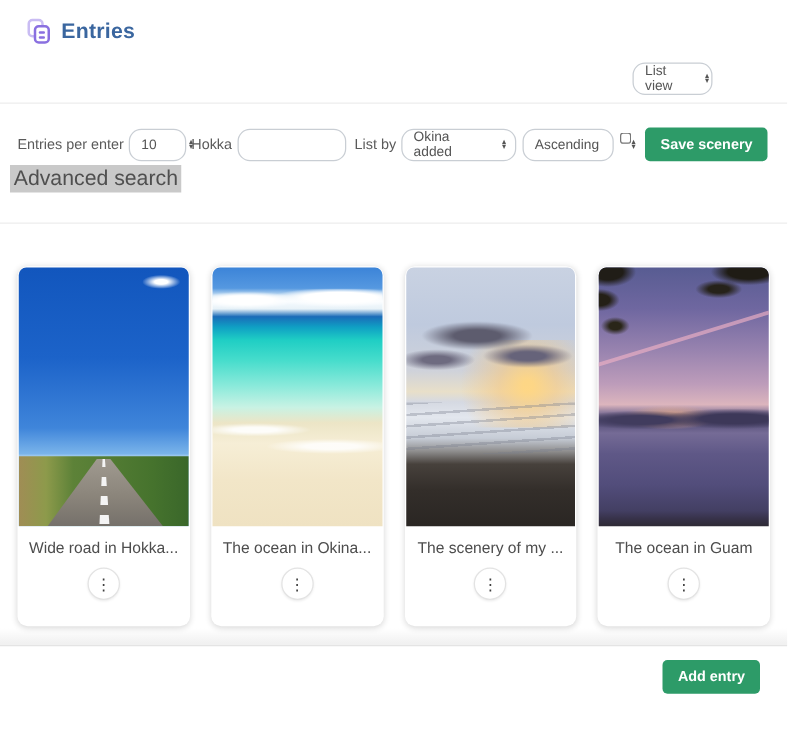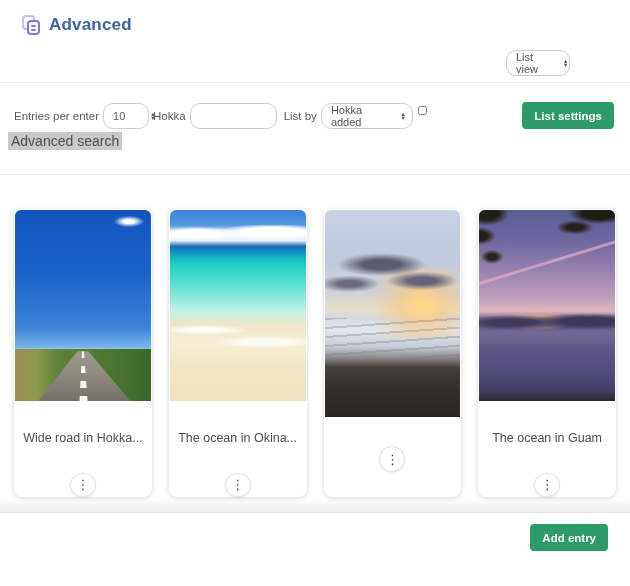--- a/index.html
+++ b/index.html
@@ -55,28 +55,28 @@
   .sel-dir { width:73px; margin-left:5px; }
   .sort-check { width:9px; height:9px; margin:0 0 10px 5px; accent-color:#888; }
   .btn-green {
     background:#2d9b68; color:#fff; border:none; border-radius:4px;
     font-size:11.5px; font-weight:bold; padding:0 12px; height:27px;
     font-family:"Liberation Sans", sans-serif; cursor:pointer;
   }
   .btn-save { margin-left:auto; }
   .advanced {
     display:inline-block; margin:3px 0 0 8px; background:#c9c9c9;
-    font-size:14px; color:#4f4f4f; padding:1px 3px; cursor:pointer;
+    font-size:17px; color:#4f4f4f; padding:1px 3px; cursor:pointer;
   }
   
   .cards { display:flex; gap:17px; padding:0 14px; margin-top:34px; }
   .card {
     width:138px; height:288px; background:#fff; border-radius:8px;
     box-shadow:0 1px 5px rgba(0,0,0,.16); display:flex; flex-direction:column;
-    position:relative; z-index:2;gap:20px;
+    position:relative; z-index:2;
   }
   .thumb {
     height:207px; margin:1px 1px 0 1px; border-radius:6px 6px 0 0;
     overflow:hidden; position:relative;
   }
   .thumb > div { position:absolute; }
   .caption {
     margin-top:10px; text-align:center; font-size:12.5px; color:#4d4d4d;
     padding:0 5px; white-space:nowrap; overflow:hidden;
   }
@@ -180,21 +180,21 @@
 <div class="page">
 
   
   <div class="header">
     <span class="db-icon">
       <span class="back"></span>
         <span class="front">
           <i></i>
         </span>
     </span>
-    <span class="page-title">Advanced</span>
+    <span class="page-title">Entries</span>
   </div>
 
   
 
   
   <div class="view-row">
     <div class="sel" style="width:64px">
       <span>List view</span>
       <span class="arrows">
         <span>▴</span>
@@ -212,28 +212,35 @@
       <span>10</span>
       <span class="arrows">
         <span>▴</span>
           <span>▾</span>
       </span>
     </div>
     <span class="ctl-label">Hokka</span>
     <input class="search-input" type="text" value="" style="">
     <span class="ctl-label lbl-sort">List by</span>
     <div class="sel sel-field">
-      <span>Hokka added</span>
+      <span>Okina added</span>
       <span class="arrows">
         <span>▴</span>
           <span>▾</span>
       </span>
     </div>
+    <div class="sel sel-dir">
+      <span>Ascending</span>
+      <span class="arrows">
+        <span>▴</span>
+          <span>▾</span>
+      </span>
+    </div>
     <input class="sort-check" type="checkbox" style="">
-    <button class="btn-green btn-save">List settings</button>
+    <button class="btn-green btn-save">Save scenery</button>
   </div>
   <span class="advanced">Advanced search</span>
 
   <div class="divider2"></div>
 
   
   <div class="cards">
 
     <div class="card">
       <div class="thumb t-road">
@@ -258,20 +265,21 @@
         <span>⋮</span>
       </div>
     </div>
 
     <div class="card">
       <div class="thumb t-win">
         <div class="sun"></div>
           <div class="clouds"></div>
           <div class="fields"></div>
       </div>
+      <div class="caption">The scenery of my ...</div>
       <div class="menu-btn">
         <span>⋮</span>
       </div>
     </div>
 
     <div class="card">
       <div class="thumb t-guam">
         <div class="contrail"></div>
           <div class="glow"></div>
           <div class="cloudband"></div>

